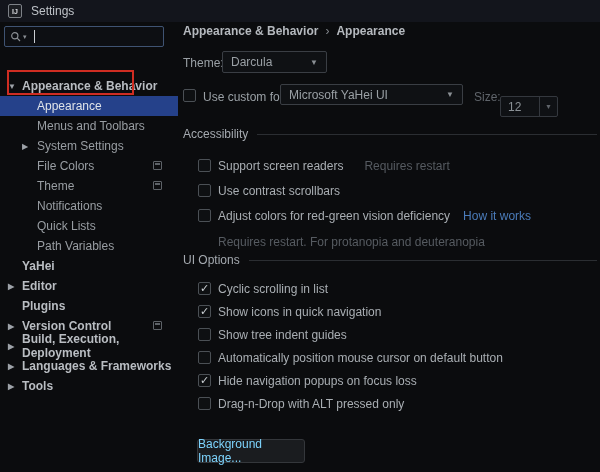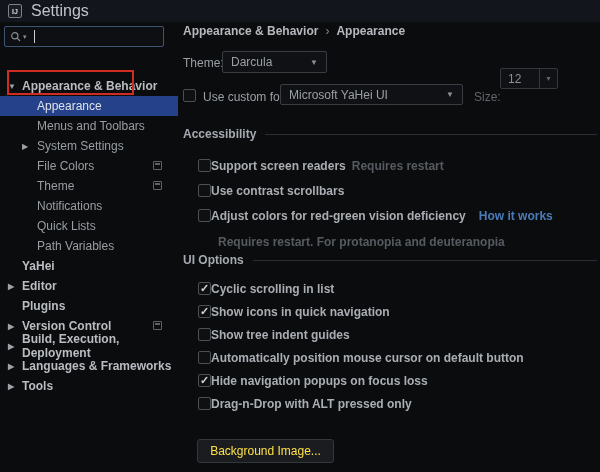--- a/index.html
+++ b/index.html
@@ -10,21 +10,21 @@
     font-size:12px;
     color:#a9aeb3;
     position:relative;
   }
   
   .titlebar { position:absolute; left:0; top:0; width:600px; height:22px;
     background:#13151c; display:flex; align-items:center; padding-left:8px; }
   .logo { width:14px; height:14px; border:1px solid #7d8187; border-radius:2px;
     background:#1b1d22; color:#d8dade; font-size:7px; font-weight:bold;
     display:flex; align-items:center; justify-content:center; letter-spacing:0; }
-  .win-title { margin-left:9px; color:#bfc3c8; font-size:16px; }
+  .win-title { margin-left:9px; color:#bfc3c8; font-size:12px; }
 
   
   .sidebar { position:absolute; left:0; top:22px; width:178px; height:450px; }
   .searchbox { position:absolute; left:4px; top:4px; width:160px; height:21px;
     border:1px solid #3f5372; border-radius:2px; background:#0d0f13;
     display:flex; align-items:center; padding-left:5px; }
   .search-caret-sep { width:1px; height:13px; background:#caced3; margin-left:7px; }
   .mag-arrow { font-size:7px; color:#8a8f94; margin-left:1px; }
 
   .tree { position:absolute; left:0; top:54px; width:178px; }
@@ -57,47 +57,47 @@
   .dd .dd-arrow { margin-left:auto; font-size:8px; color:#8a8f94; }
   .dd-theme { left:222px; top:51px; width:105px; height:22px; }
   .dd-font  { left:280px; top:84px; width:183px; height:21px; color:#9aa0a5; }
 
   .cbx { width:13px; height:13px; border:1px solid #4b5055; border-radius:2px;
     background:#0e1012; color:#ccd1d5; font-size:11px; line-height:11px;
     display:inline-flex; align-items:center; justify-content:center; flex:0 0 13px; }
   .font-row-cb { position:absolute; left:183px; top:89px; }
   .font-row-label { position:absolute; left:203px; top:90px; color:#9aa0a5; }
   .size-label { position:absolute; left:474px; top:90px; color:#60656b; }
-  .size-combo { position:absolute; left:500px; top:68px; width:58px; height:21px;
+  .size-combo { position:absolute; left:500px; top:96px; width:58px; height:21px;
     border:1px solid #34383e; border-radius:2px; background:#0f1114;
     display:flex; align-items:stretch; color:#8b9196; }
   .size-val { flex:1; display:flex; align-items:center; padding-left:7px; }
   .size-btn { width:18px; border-left:1px solid #34383e; display:flex;
     align-items:center; justify-content:center; font-size:7px; color:#60656b; }
 
-  .section { position:absolute; width:414px;font-weight:bold; }
+  .section { position:absolute; width:414px; }
   #sec-accessibility { left:183px; top:127px; }
   #sec-ui { left:183px; top:253px; }
   .sec-header { display:flex; align-items:center; height:14px; }
   .sec-title { color:#a5aab0; white-space:nowrap; }
   .sec-line { flex:1; height:1px; background:#2b2e32; margin-left:9px; }
   .sec-items { }
   #sec-accessibility .sec-items { margin-top:12px; }
   #sec-ui .sec-items { margin-top:10px; }
   .cb-row { display:flex; align-items:center; padding-left:15px; }
   #sec-accessibility .cb-row { height:25px; }
   #sec-ui .cb-row { height:23px; }
-  .cb-label { color:#a9aeb3; }
-  .cb-suffix { margin-left:6px; color:#565b61; }
+  .cb-label { margin-left:7px; color:#a9aeb3; }
+  .cb-suffix { margin-left:21px; color:#565b61; }
   .cb-link { margin-left:13px; color:#4b7cba; cursor:pointer; }
   .note-row { padding-left:35px; color:#565b61; margin-top:7px; }
 
-  .bg-btn { position:absolute; left:197px; top:439px; width:137px; height:24px;
+  .bg-btn { position:absolute; left:197px; top:439px; width:108px; height:24px;
     background:#1a1c1f; border:1px solid #34373b; border-radius:3px;
-    color:#fde047; display:flex; align-items:center; justify-content:center;
+    color:#7dd3fc; display:flex; align-items:center; justify-content:center;
     cursor:default; }
 </style>
 </head>
 <body>
 
 <div class="titlebar">
   <div class="logo">IJ</div>
   <div class="win-title">Settings</div>
 </div>
 

